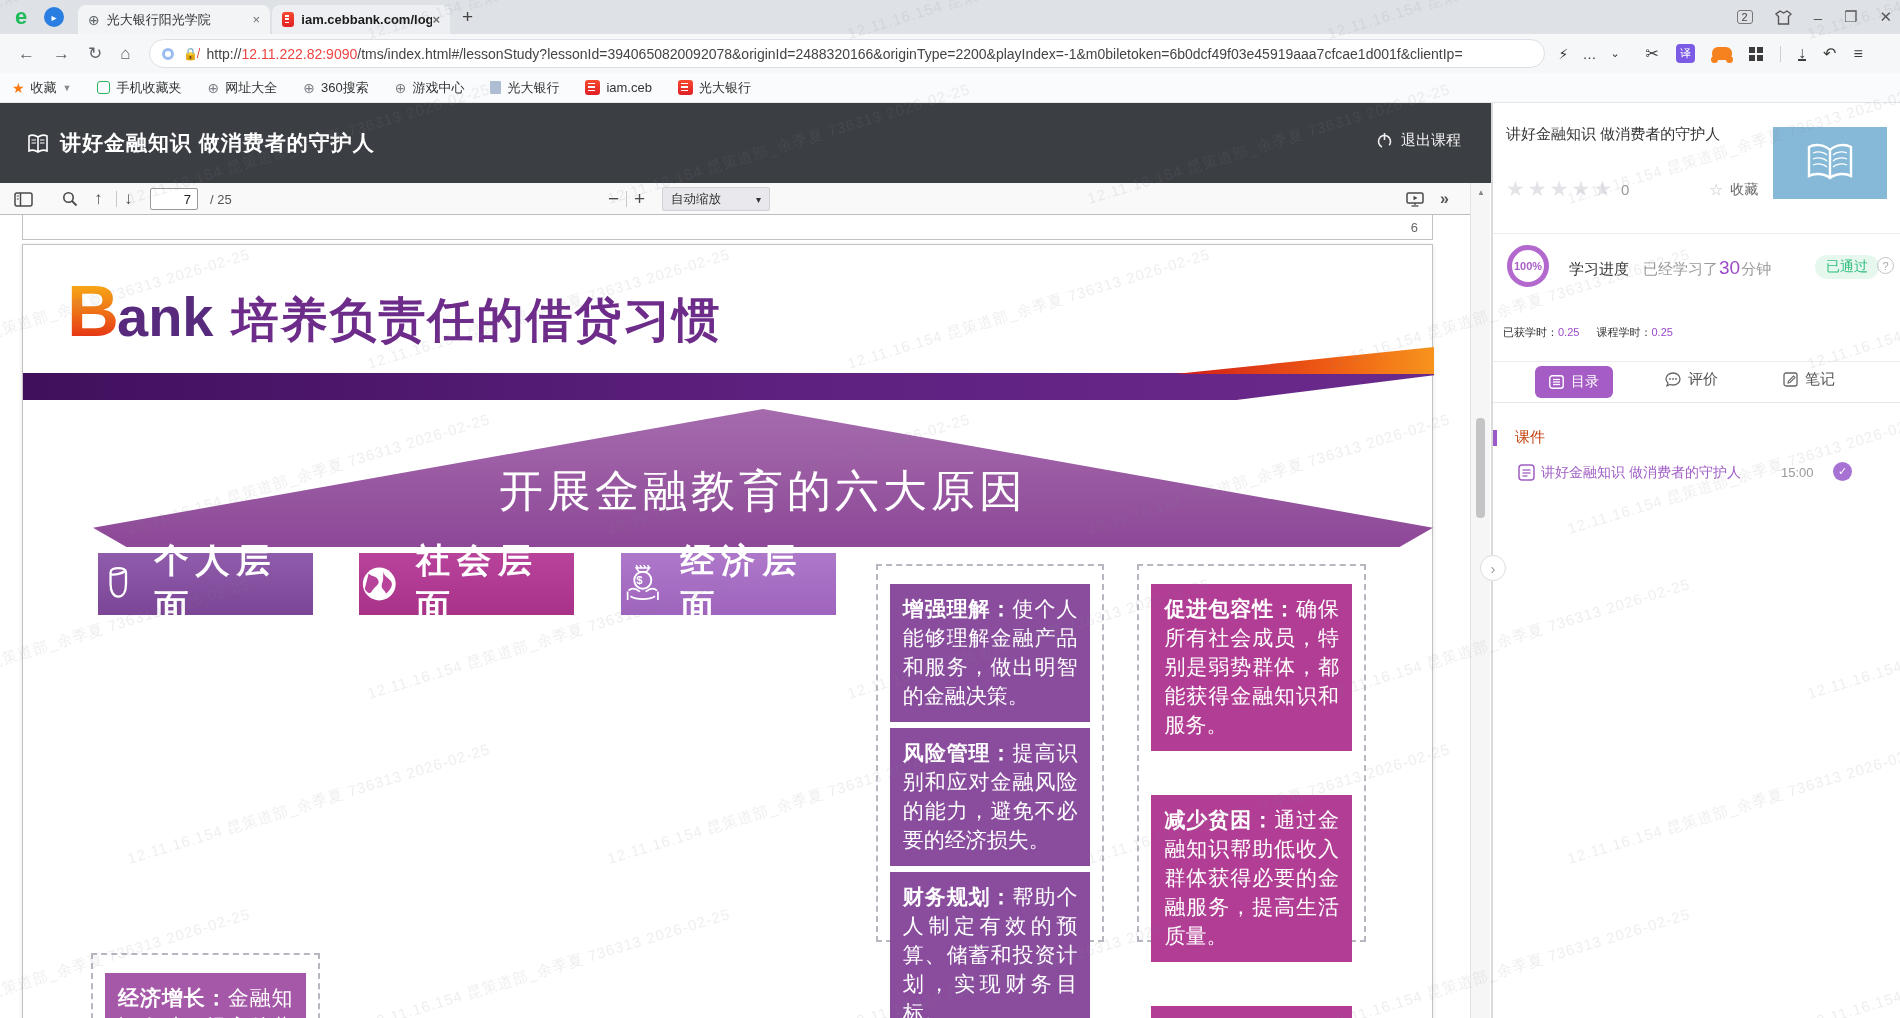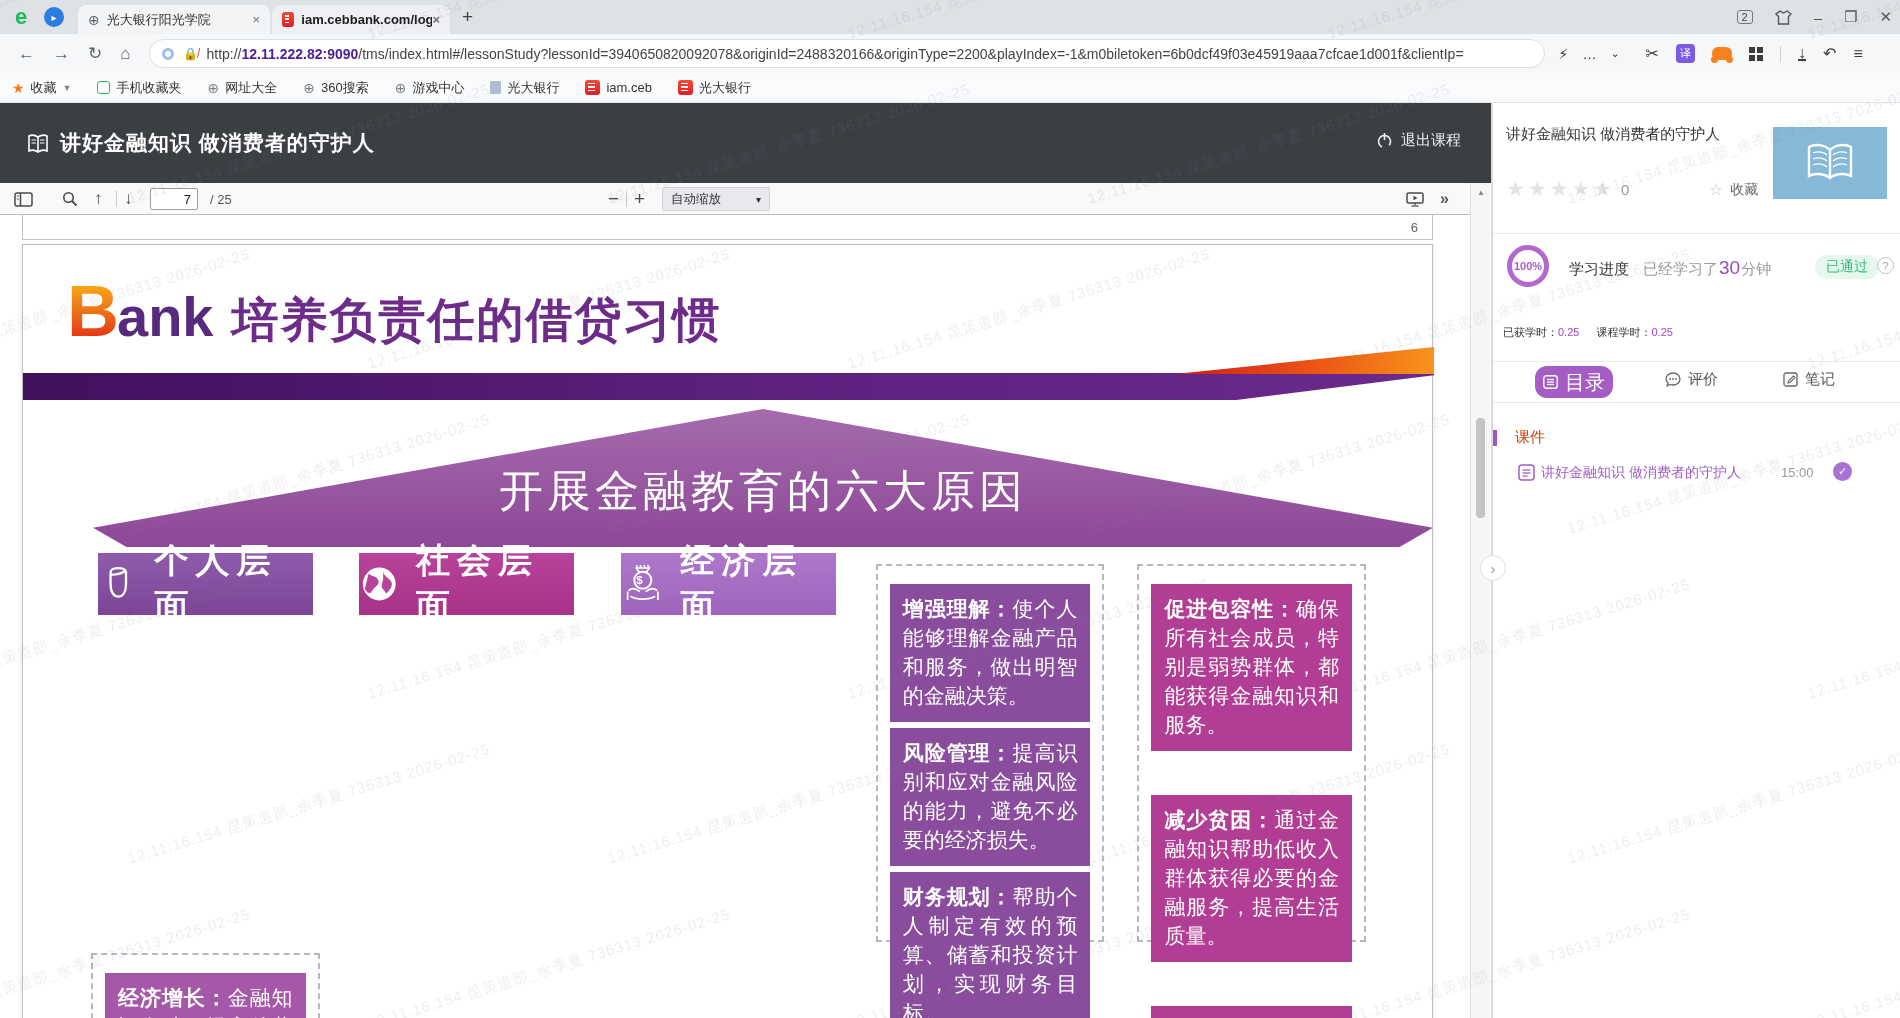--- a/index.html
+++ b/index.html
@@ -24,21 +24,21 @@
   .newtab { font-size:19px; color:#444; margin-left:12px; }
   .wctrl { position:absolute; top:0; height:34px; display:flex; align-items:center; gap:22px; right:8px; color:#555; font-size:15px; }
   .badge2 { border:1px solid #777; border-radius:3px; font-size:11px; padding:0 4px; color:#444; }
 
   .urlrow { position:absolute; left:0; top:34px; width:1900px; height:39px; background:#f6f7f8; display:flex; align-items:center; }
   .navbtn { font-size:17px; color:#5f6368; margin-left:18px; }
   .urlpill { margin-left:18px; width:1396px; height:29px; background:#fff; border:1px solid #dcdfe3; border-radius:15px; display:flex; align-items:center; padding:0 12px; overflow:hidden; }
   .siteinfo { width:12px; height:12px; border-radius:50%; border:3px solid #9bbcf0; background:#fff; flex:none; }
   .badlock { color:#d93025; font-size:12px; margin:0 8px 0 10px; flex:none; }
   .urltext { font-size:14px; color:#444; white-space:nowrap; overflow:hidden; }
-  .urltext b { color:#4c1d95; font-weight:700; }
+  .urltext b { color:#ef4444; font-weight:400; }
   .pillend { display:flex; align-items:center; gap:14px; margin-left:14px; color:#333; font-size:14px; }
   .rtools { display:flex; align-items:center; gap:17px; margin-left:26px; color:#3c3c3c; font-size:16px; }
   .transicon { width:19px; height:19px; border-radius:4px; background:#7b5be6; color:#fff; font-size:11px; display:flex; align-items:center; justify-content:center; }
   .gamepad { width:20px; height:13px; background:#f5821f; border-radius:6px; position:relative; }
   .gamepad::before,.gamepad::after{ content:""; position:absolute; top:9px; width:7px;height:7px;border-radius:50%;background:#f5821f;}
   .gamepad::before{left:-1px}.gamepad::after{right:-1px}
   .gridicon { width:14px; height:14px; display:grid; grid-template-columns:6px 6px; grid-template-rows:6px 6px; gap:2px; }
   .gridicon i { background:#3c3c3c; }
   .dlicon { border-bottom:2px solid #3c3c3c; line-height:13px; }
   .vdiv { width:1px; height:16px; background:#cfcfcf; }
@@ -127,21 +127,21 @@
   .p-ring { position:absolute; left:14px; top:142px; width:42px; height:42px; border:5px solid #b368cd; border-radius:50%; display:flex; align-items:center; justify-content:center; font-size:11px; color:#a95fc6; font-weight:700; }
   .p-progress { position:absolute; left:76px; top:154px; font-size:15px; color:#333; display:flex; align-items:baseline; }
   .p-progress .g { color:#999; margin-left:14px; }
   .p-progress .m { color:#9b49c9; font-size:19px; margin:0 1px; }
   .p-pass { position:absolute; left:322px; top:152px; background:#e6f7ee; color:#2fbe7e; font-size:14px; padding:3px 11px; border-radius:13px; }
   .p-help { position:absolute; left:384px; top:154px; width:17px; height:17px; border:1px solid #c3c3c3; border-radius:50%; color:#aaa; font-size:11px; display:flex; align-items:center; justify-content:center; }
   .p-hours { position:absolute; left:10px; top:222px; font-size:11px; color:#333; }
   .p-hours .v { color:#9b49c9; }
   .p-hours .sp { display:inline-block; width:14px; }
   .p-tabs { position:absolute; left:0; top:263px; width:407px; height:36px; }
-  .tab-pill { position:absolute; left:42px; top:0; width:78px; height:32px; background:#a55cc5; border-radius:12px; color:#fff; font-size:20px; display:flex; align-items:center; justify-content:center; gap:7px; }
+  .tab-pill { position:absolute; left:42px; top:0; width:78px; height:32px; background:#a55cc5; border-radius:6px; color:#fff; font-size:14px; display:flex; align-items:center; justify-content:center; gap:7px; }
   .tab-flat { position:absolute; top:4px; color:#555; font-size:15px; display:flex; align-items:center; gap:7px; }
   .t-review { left:172px; } .t-note { left:290px; }
   .p-cw { position:absolute; left:0; top:325px; }
   .p-cwbar { position:absolute; left:0; top:2px; width:4px; height:16px; background:#9b59c8; }
   .p-cwtext { position:absolute; left:22px; top:0; font-size:15px; color:#c2410c; white-space:nowrap; }
   .p-item { position:absolute; left:0; top:358px; width:407px; height:26px; }
   .p-ititle { position:absolute; left:48px; top:3px; font-size:14px; color:#a05fc5; white-space:nowrap; }
   .p-idur { position:absolute; left:288px; top:4px; font-size:13px; color:#999; }
   .p-icheck { position:absolute; left:340px; top:1px; width:19px; height:19px; border-radius:50%; background:#a871d4; color:#fff; font-size:11px; display:flex; align-items:center; justify-content:center; }
   .collapse { position:absolute; left:-13px; top:452px; width:26px; height:26px; background:#fff; border:1px solid #ddd; border-radius:50%; color:#999; font-size:15px; display:flex; align-items:center; justify-content:center; }

